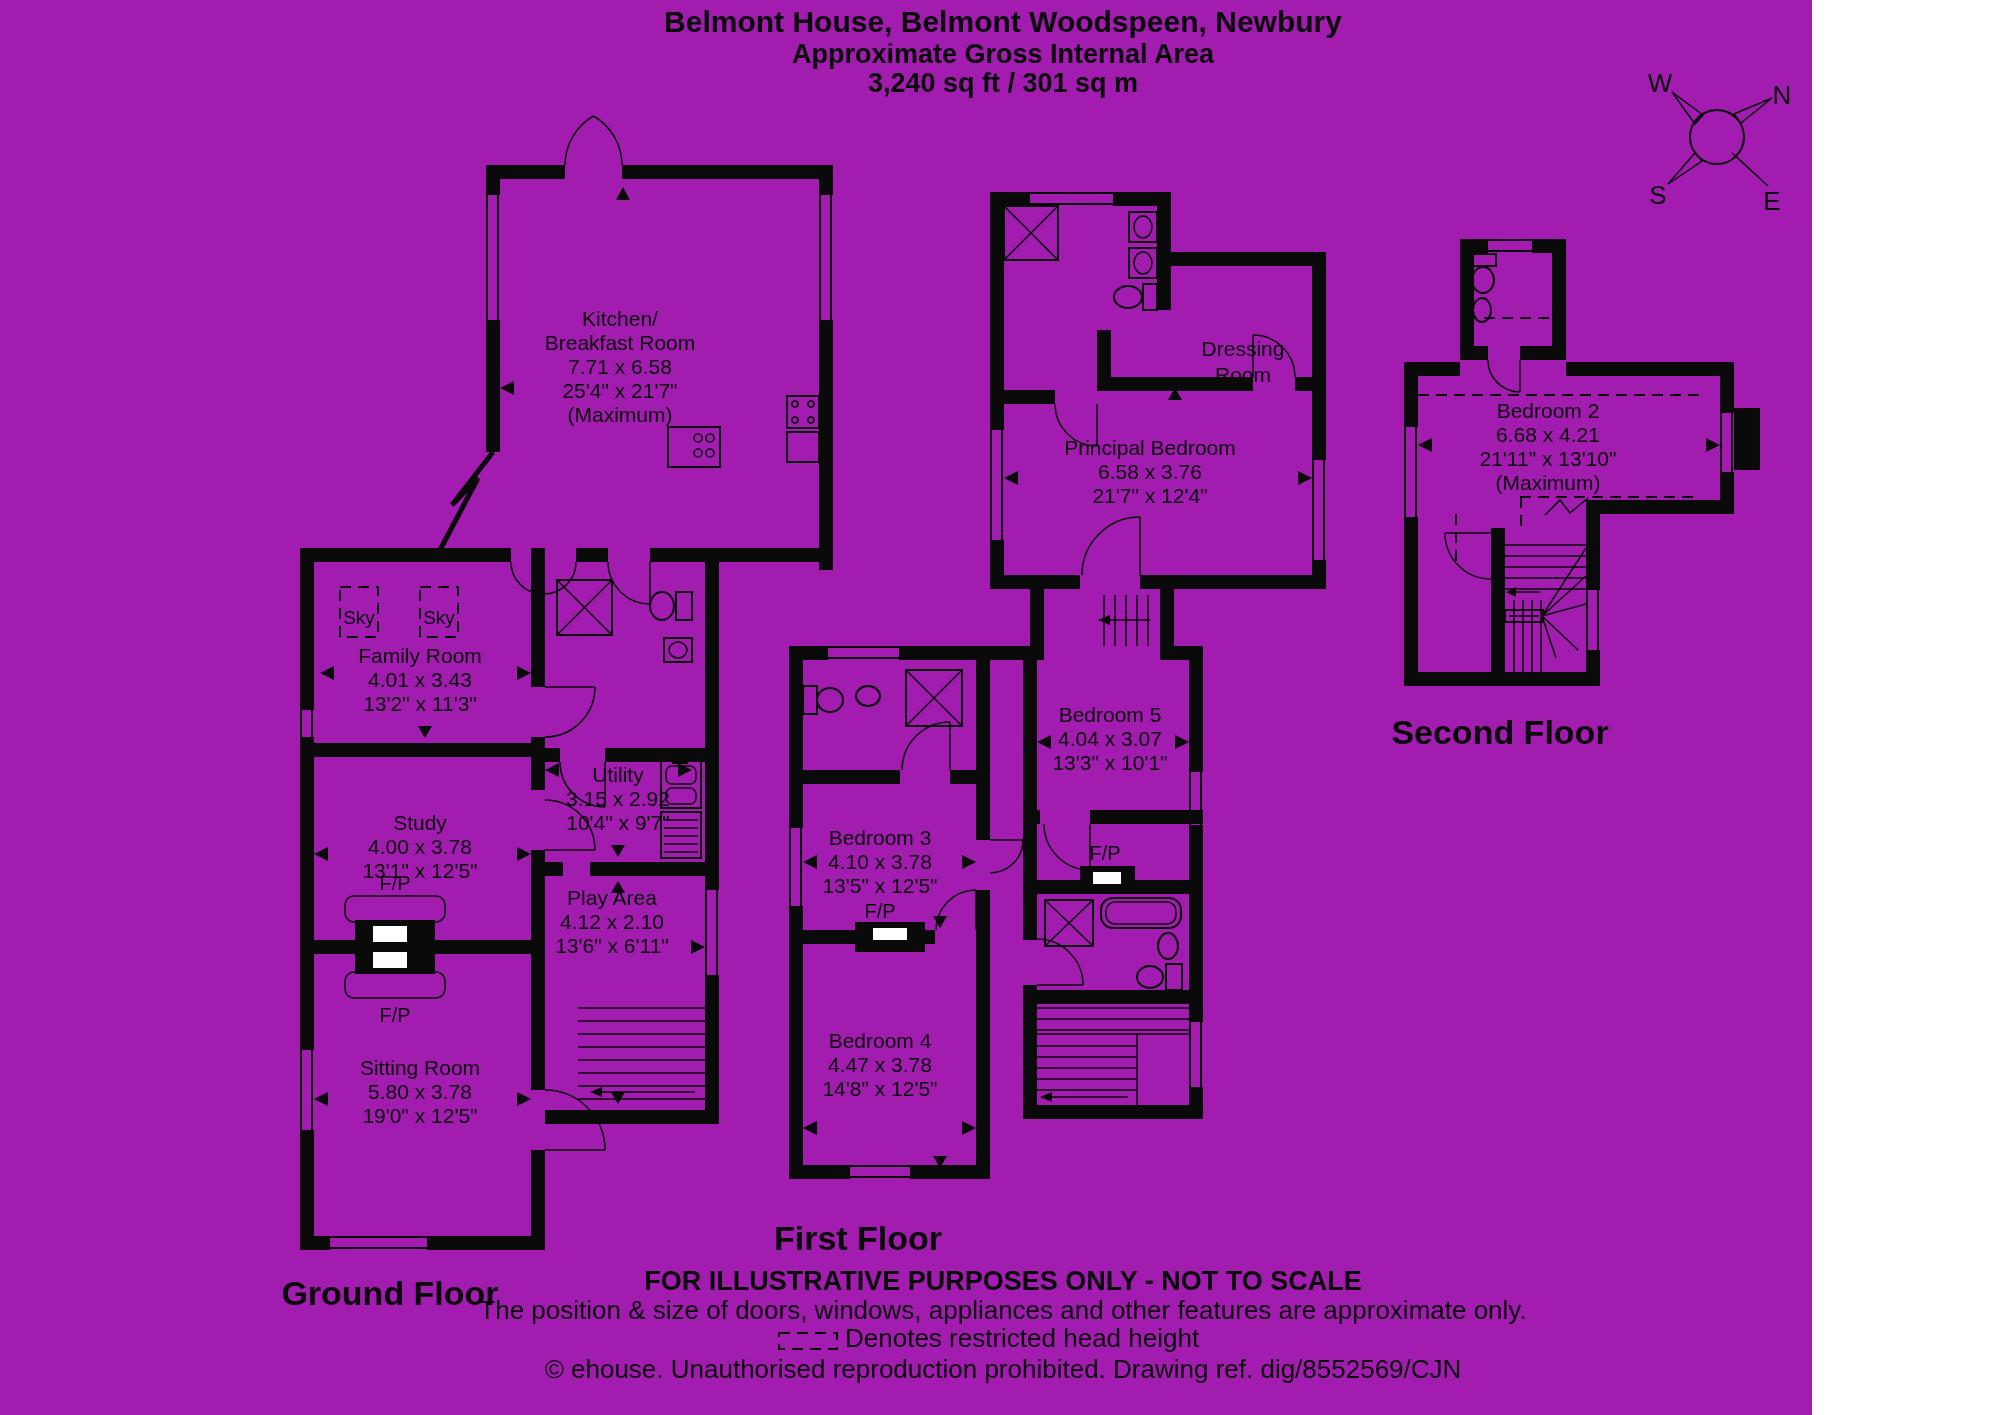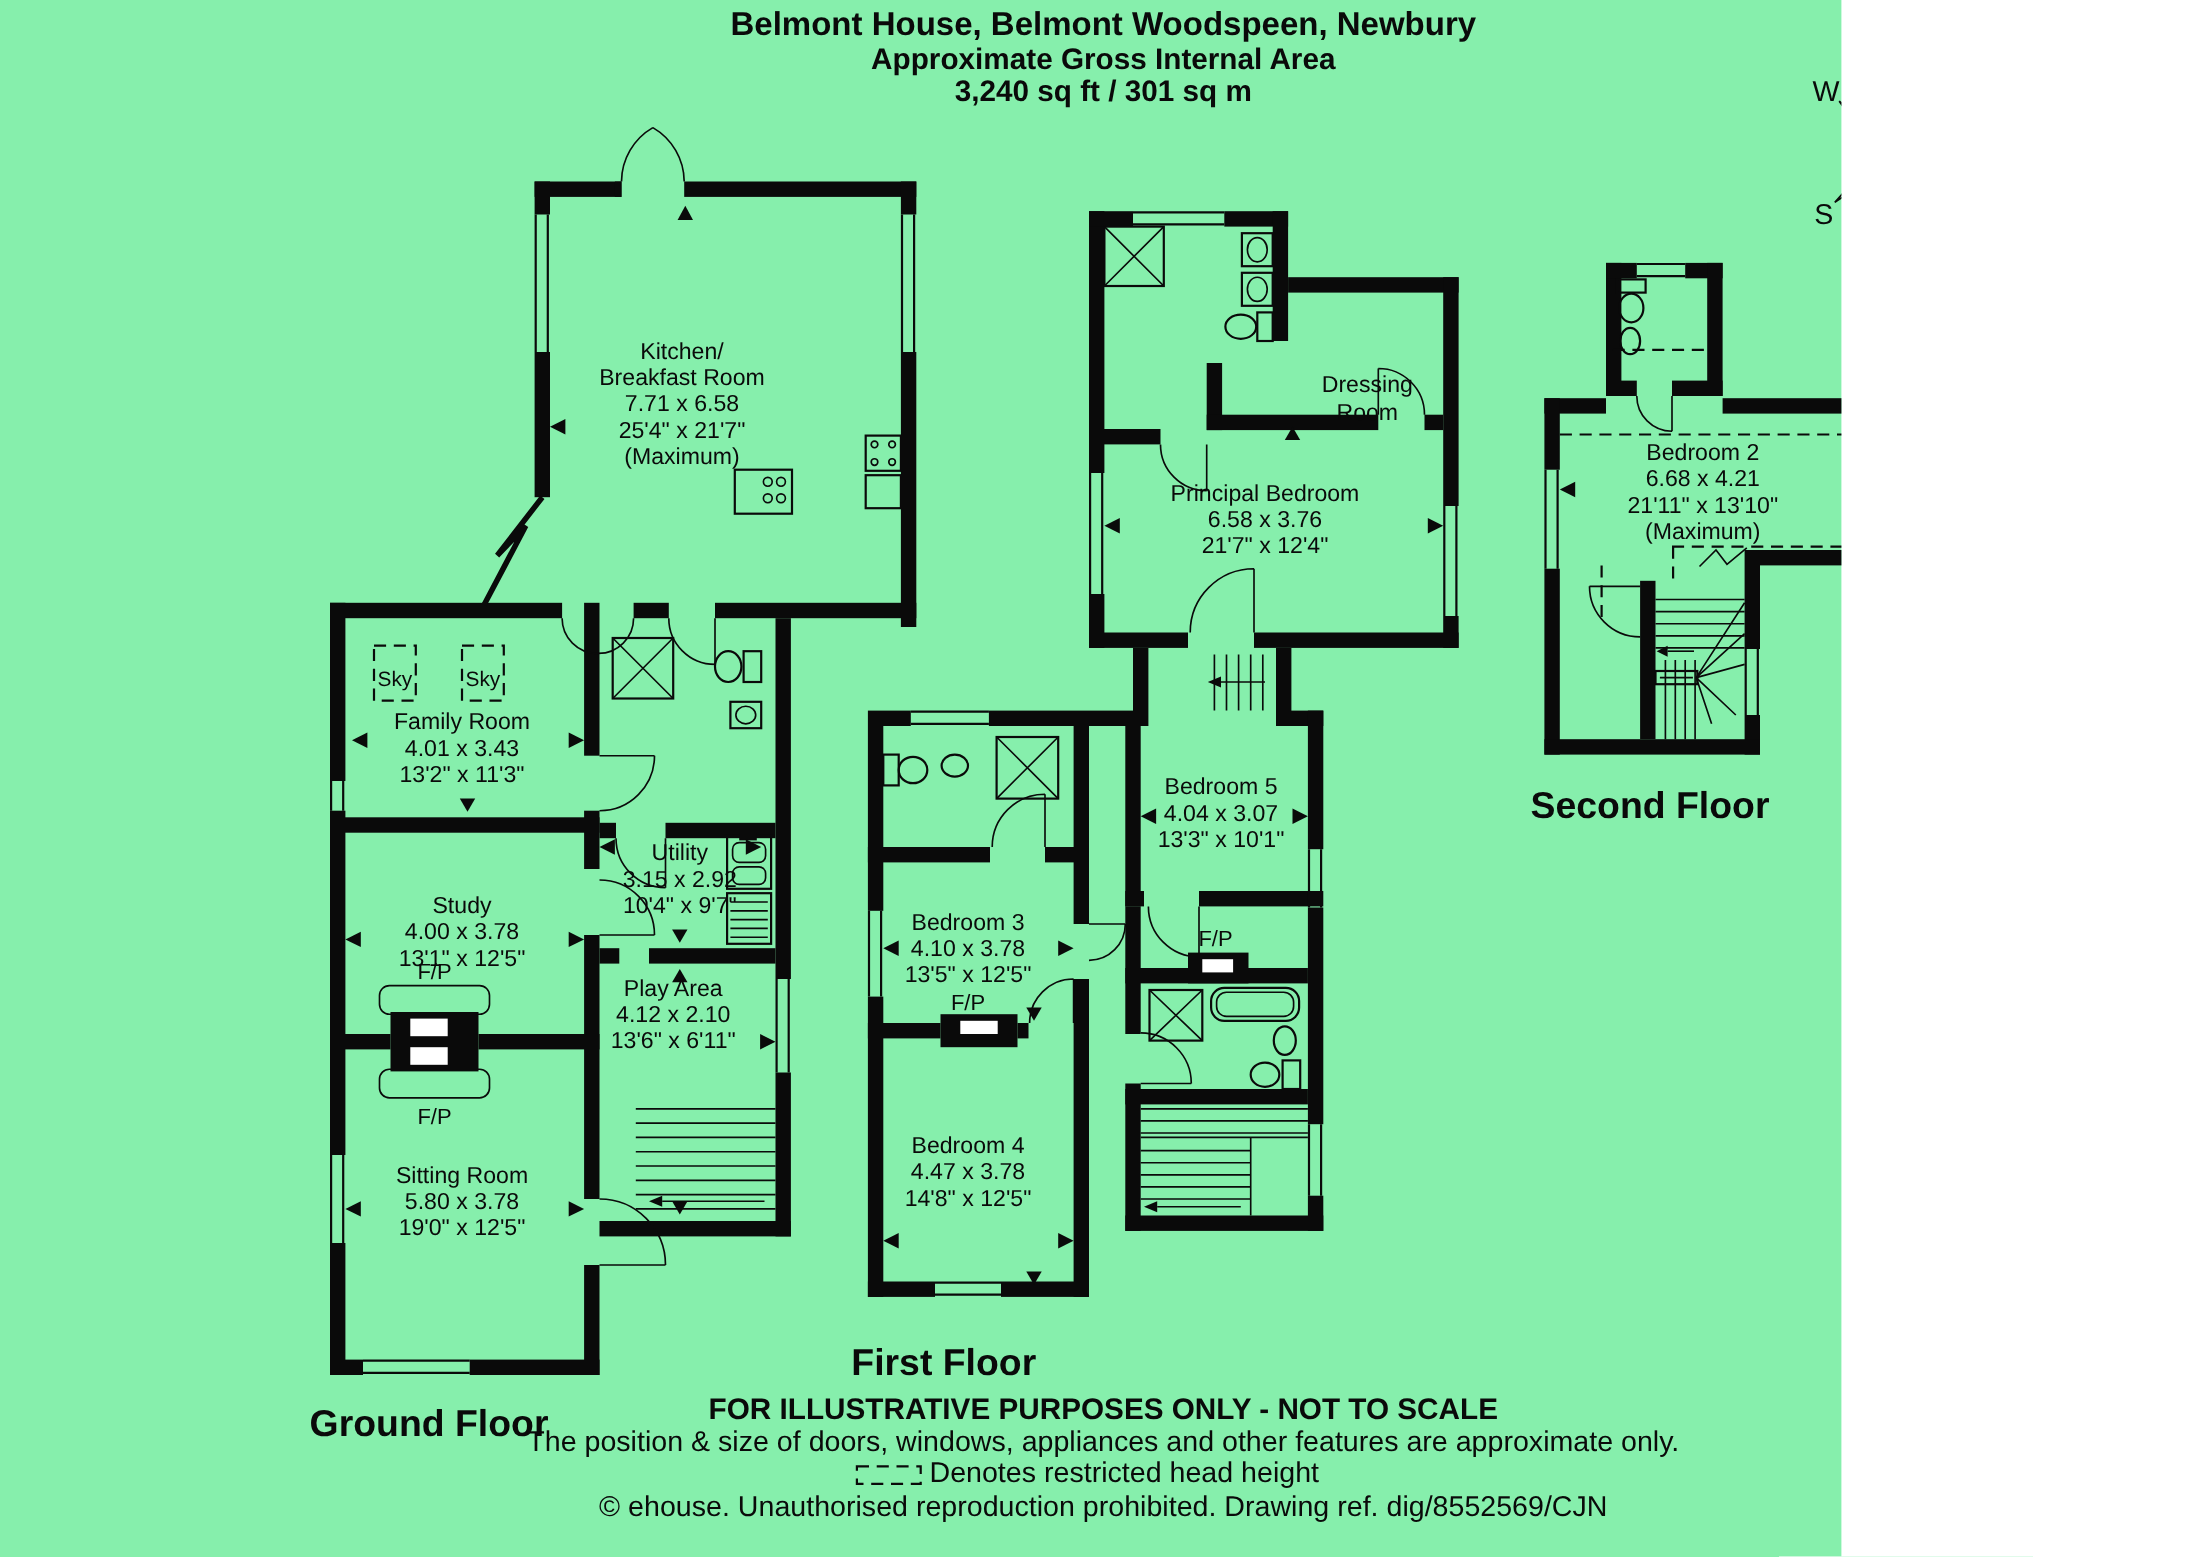--- a/index.html
+++ b/index.html
@@ -1,16 +1,16 @@
 <!DOCTYPE html>
 <html><head>
 <meta charset="utf-8">
 <style>
   html,body{margin:0;padding:0;background:#fff;}
-  #page{position:relative;width:1674px;height:1415px;background:#86efac;overflow:hidden;}
+  #page{position:relative;width:1812px;height:1415px;background:#a21caf;overflow:hidden;}
   svg text{font-family:"Liberation Sans","DejaVu Sans",sans-serif;fill:#0a0a0a;}
   .wall rect{fill:#0a0a0a;}
   .white{fill:#ffffff;}
   .ln{stroke:#0a0a0a;stroke-width:2;fill:none;}
   .ln15{stroke:#0a0a0a;stroke-width:1.5;fill:none;}
   .thick{stroke:#0a0a0a;stroke-width:5;fill:none;}
   .dash{stroke-dasharray:11 7;}
   .arrow polygon{fill:#0a0a0a;}
   .rl{font-size:21px;text-anchor:middle;}
   .sm{font-size:19px;text-anchor:middle;}

